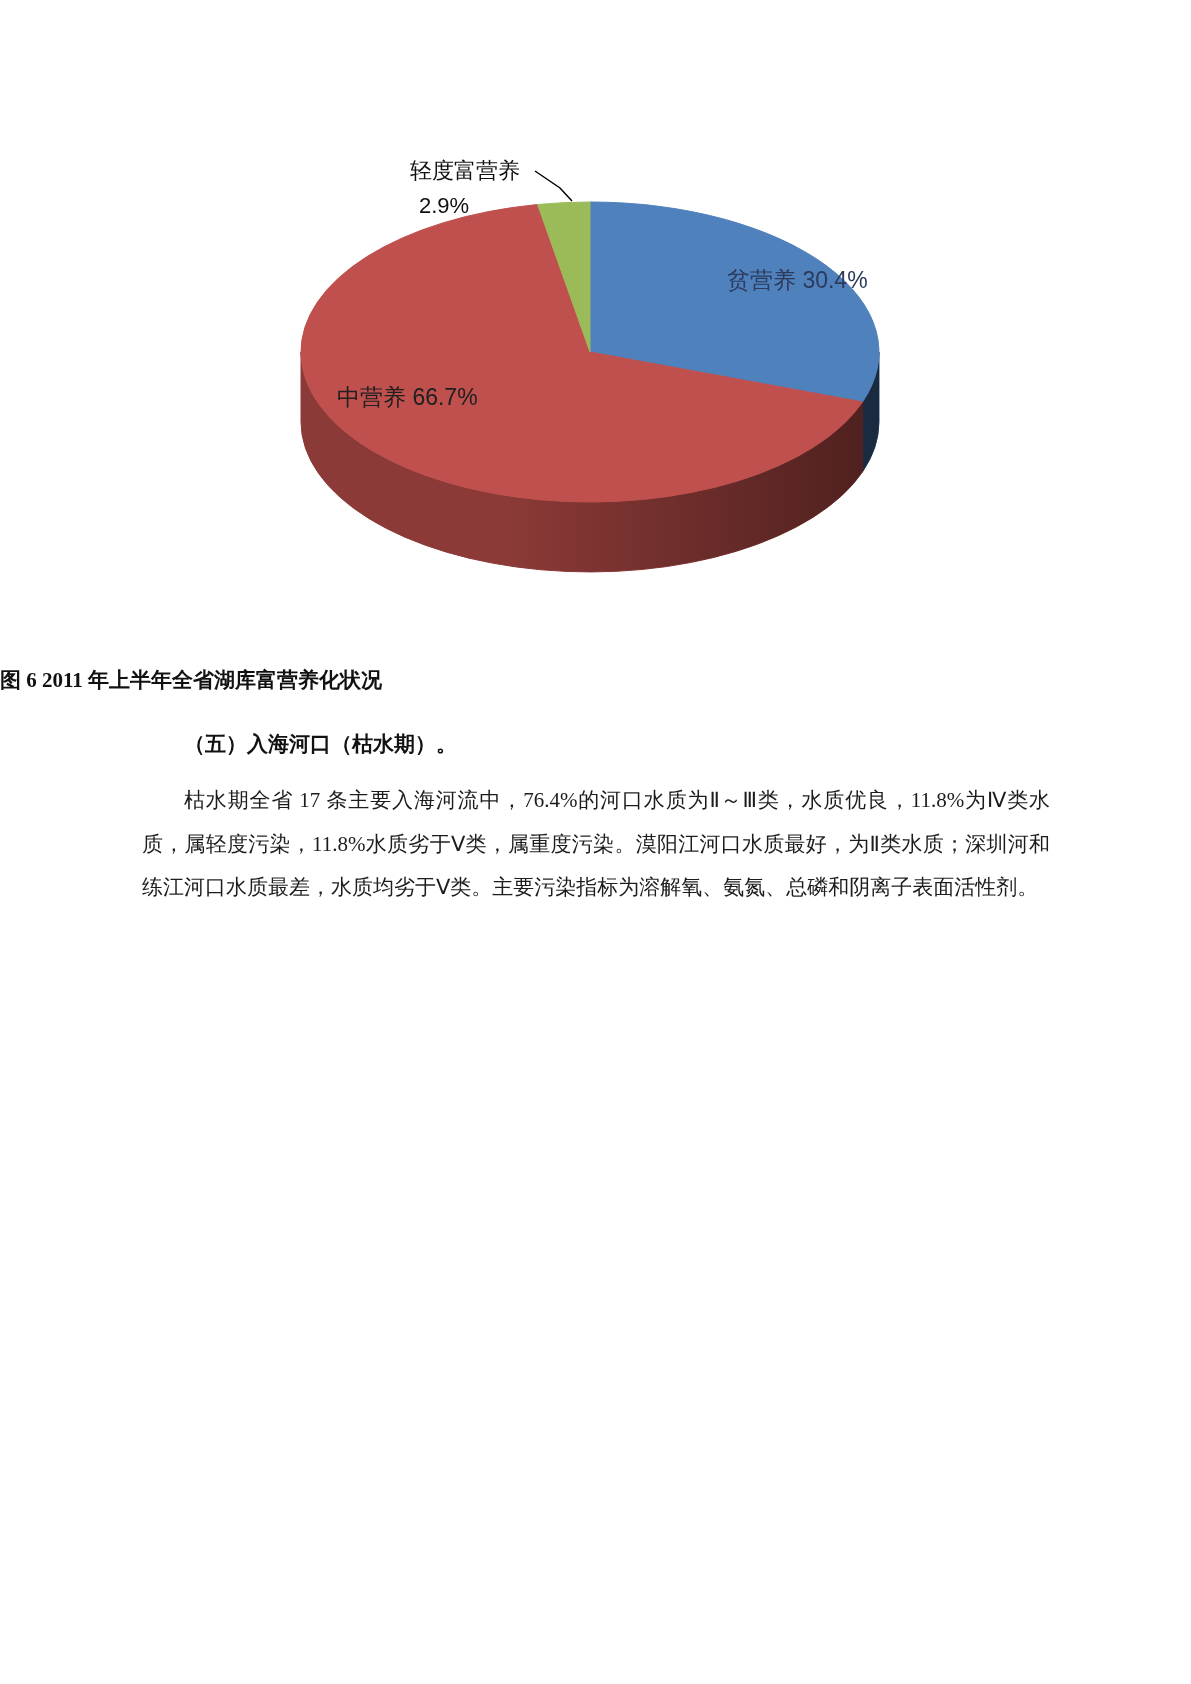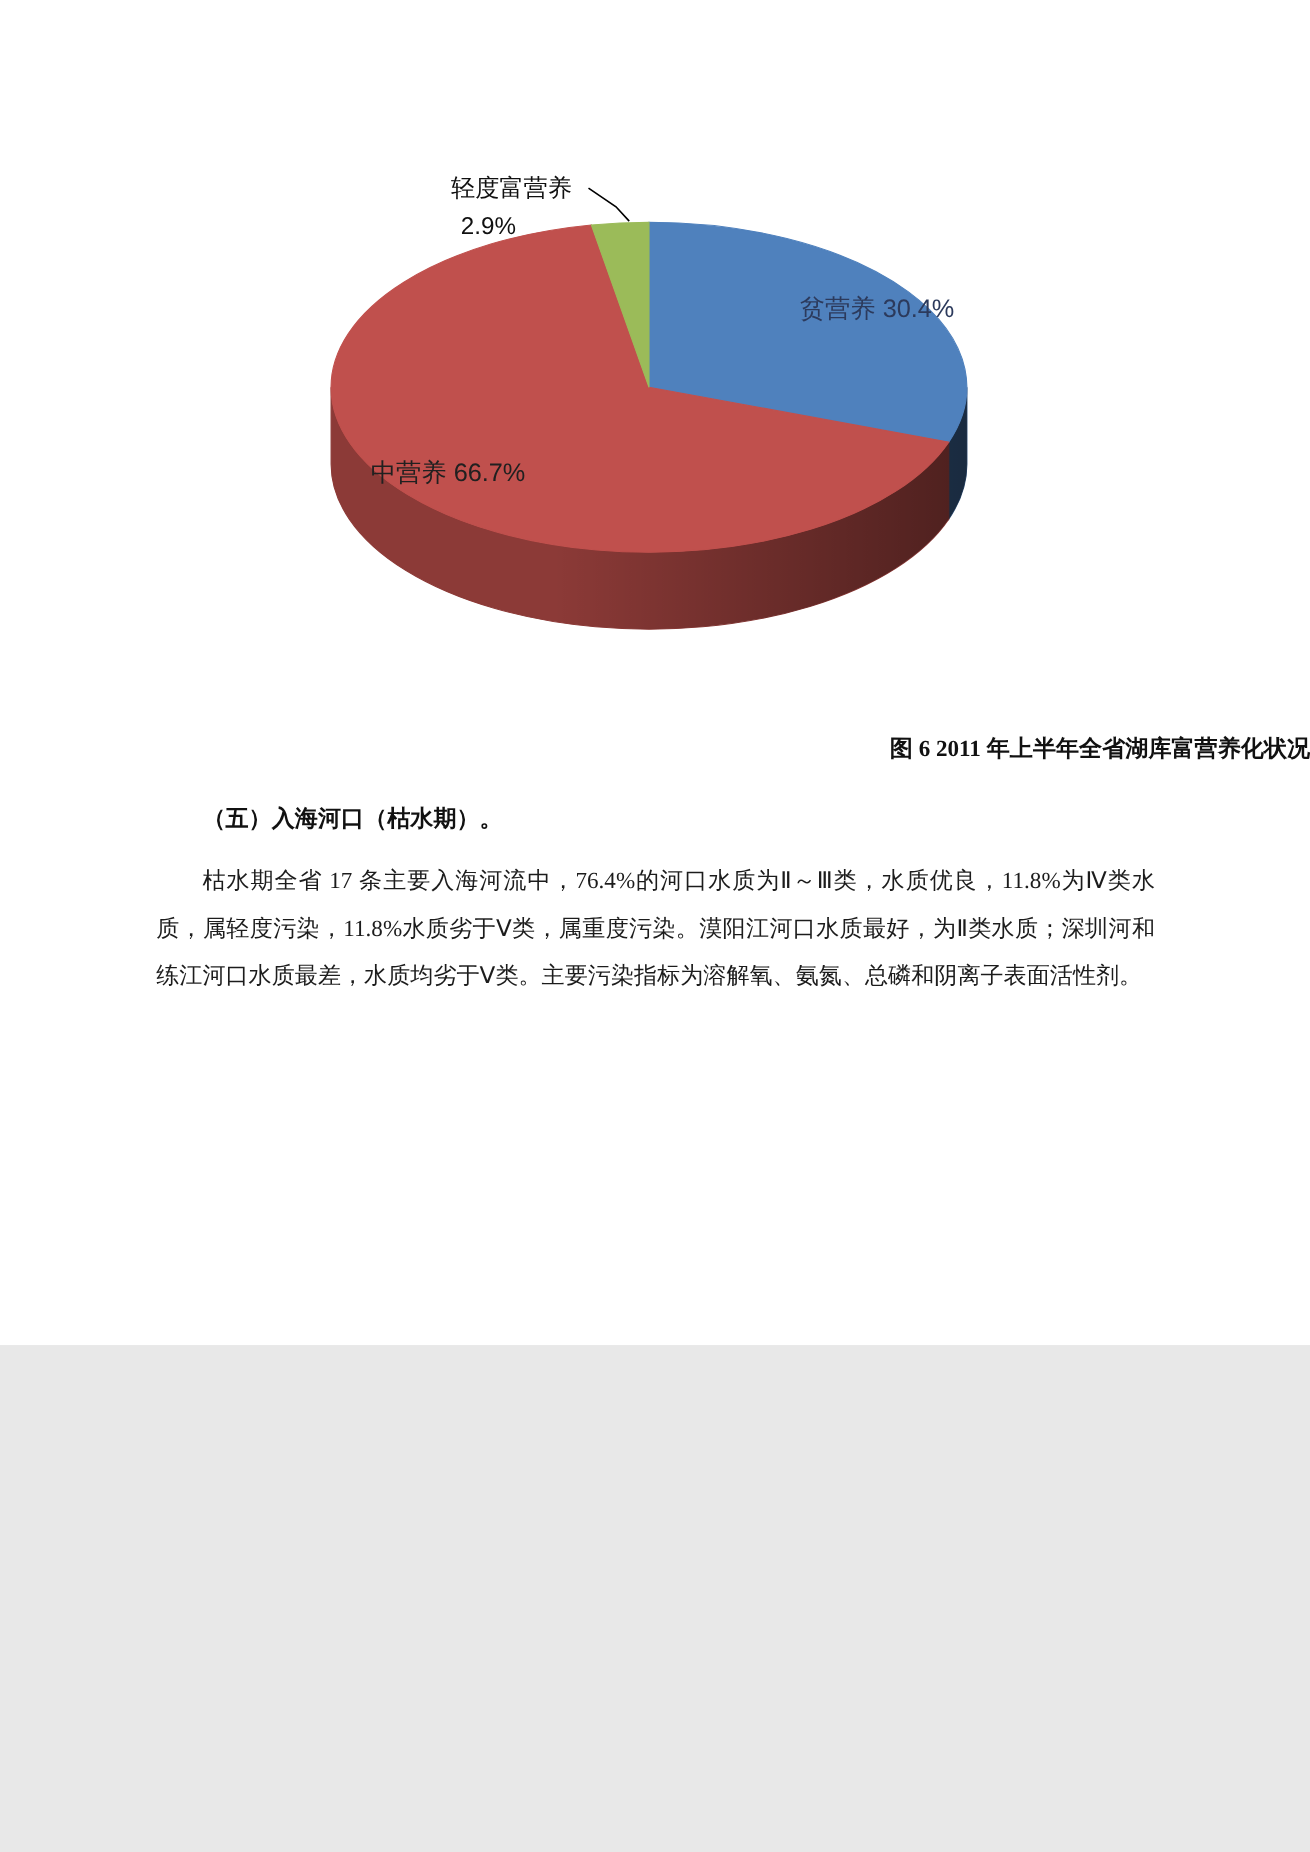--- a/index.html
+++ b/index.html
@@ -1,19 +1,19 @@
 <!DOCTYPE html>
 <html><head>
 <meta charset="utf-8">
 <style>
   html,body{margin:0;padding:0;background:#e8e8e8;}
   .page{
     position:relative;
     width:1191px;
-    height:1223px;
+    height:1684px;
     margin:0 auto;
     background:#ffffff;
     font-family:"Liberation Serif", serif;
     color:#1a1a1a;
     overflow:hidden;
   }
   .chart-area{
     position:absolute;
     left:0; top:0;
     width:1191px;
@@ -28,40 +28,39 @@
   }
   .lbl-blue{
     left:727px; top:265px;
     font-size:23px;
     color:#2c3a5c;
   }
   .lbl-red{
     left:337px; top:382px;
     font-size:23px;
     color:#202020;
-    margin-top:32px;
   }
   .lbl-green1{
     left:392px; top:156px;
     width:146px;
     text-align:center;
     font-size:22px;
     color:#101010;
   }
   .lbl-green2{
     left:396px; top:193px;
     width:96px;
     font-size:22px;
     color:#101010;
   }
   .caption{
     position:absolute;
     top:666px; left:0;
     width:1191px;
-    text-align:right;
+    text-align:left;
     font-size:21px;
     font-weight:bold;
     color:#111;
   }
   .heading{
     position:absolute;
     top:730px; left:184px;
     font-size:21px;
     font-weight:bold;
     color:#111;

